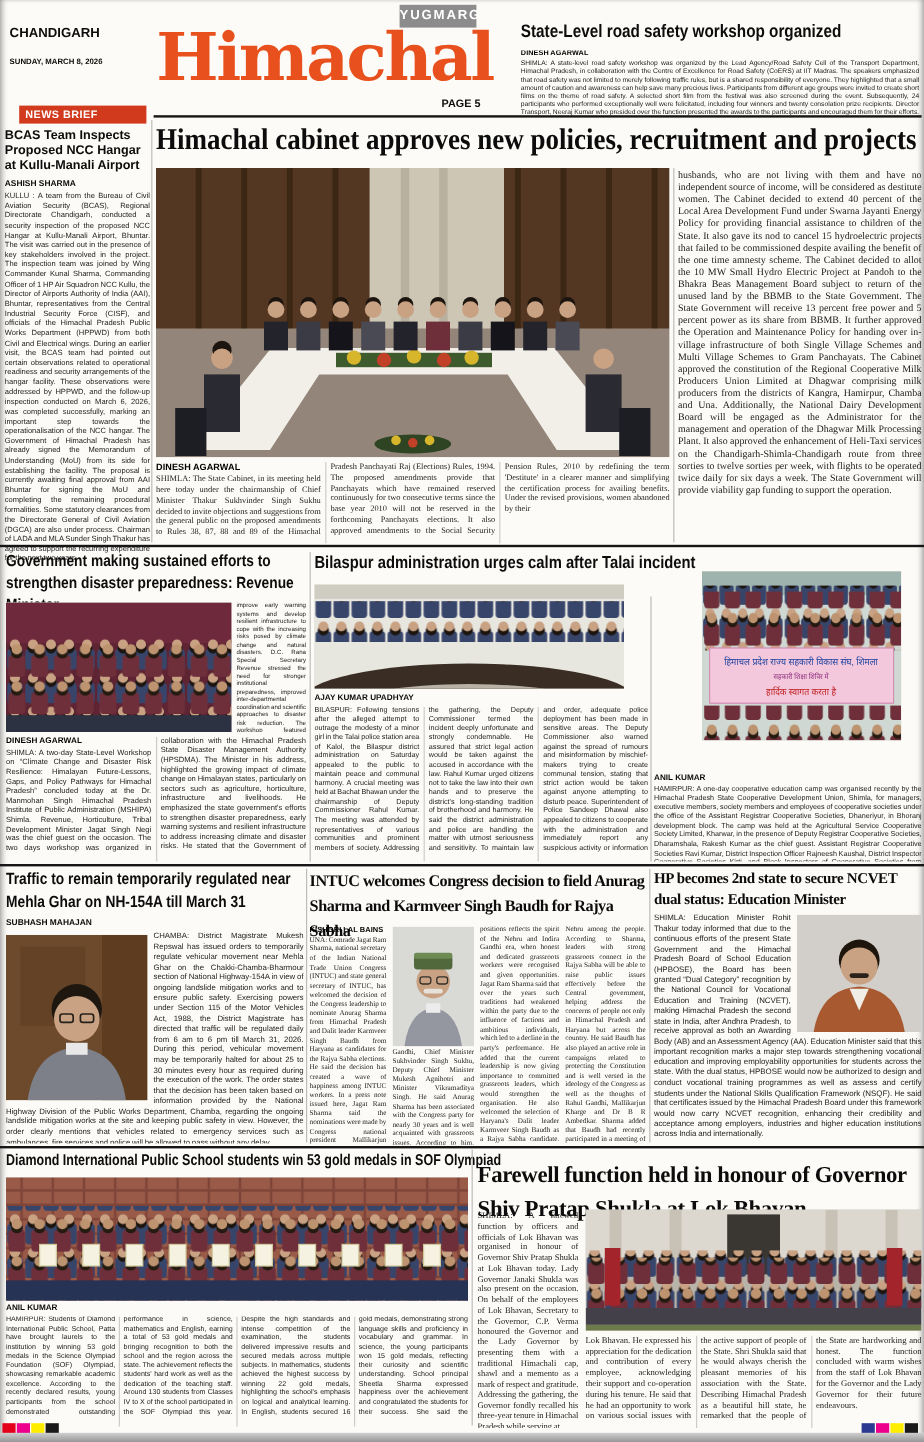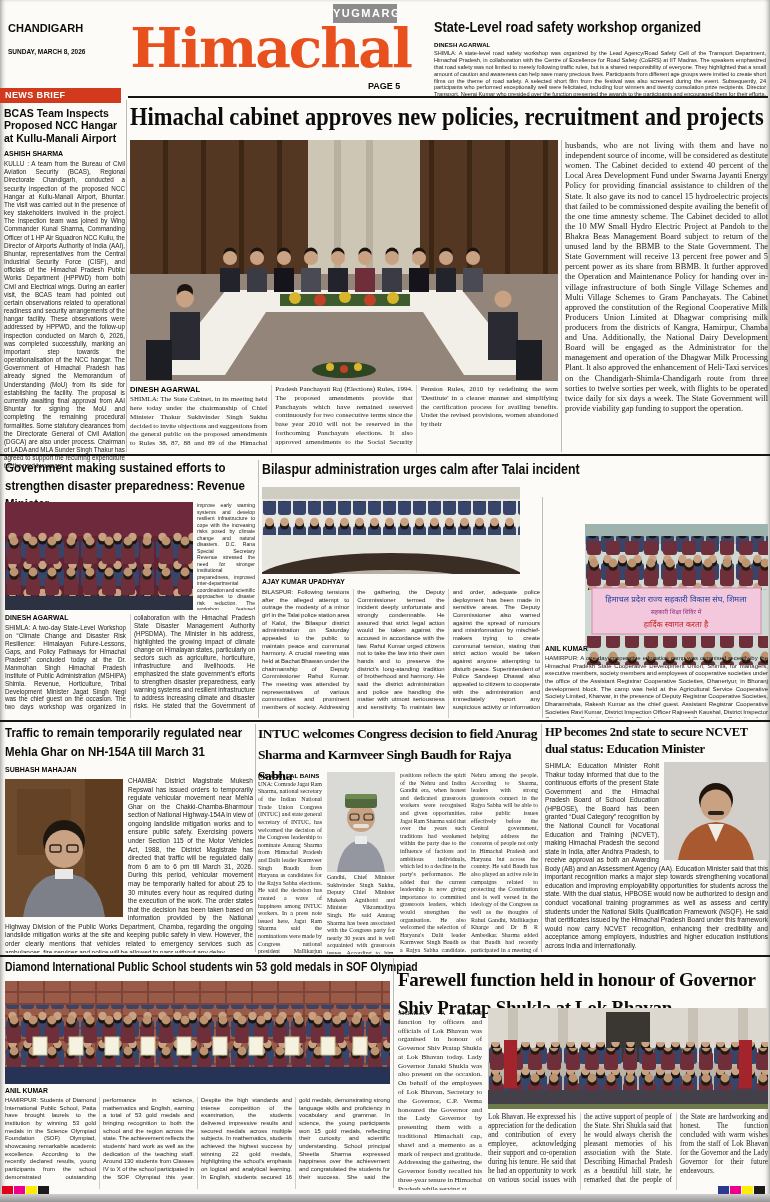--- a/index.html
+++ b/index.html
@@ -71,21 +71,21 @@
 
   <h2 class="abs hd ctr serif" style="left:434px;top:18px;width:332px;font-size:15px;font-family:'Liberation Sans',sans-serif">
       <span class="cnd85" style="display:block">State-Level road safety workshop organized</span>
     </h2>
   <div class="abs jus sans" style="left:434px;top:42px;width:332px;height:54px;font-size:5.6px;line-height:1.22">
     <b class="by">DINESH AGARWAL</b><span>SHIMLA: A state-level road safety workshop was organized by the Lead Agency/Road Safety Cell of the Transport Department, Himachal Pradesh, in collaboration with the Centre of Excellence for Road Safety (CoERS) at IIT Madras. The speakers emphasized that road safety was not limited to merely following traffic rules, but is a shared responsibility of everyone. They highlighted that a small amount of caution and awareness can help save many precious lives. Participants from different age groups were invited to create short films on the theme of road safety. A selected short film from the festival was also screened during the event. Subsequently, 24 participants who performed exceptionally well were felicitated, including four winners and twenty consolation prize recipients. Director Transport, Neeraj Kumar who presided over the function presented the awards to the participants and encouraged them for their efforts. During the workshop, the IIT Madras team shared valuable insights on various aspects of road safety, strategies for roads in hilly regions, and new ideas and frameworks for creating safer roads. Discussions were also held on the draft vision for road safety in Himachal Pradesh.</span>
   </div>
 
   <div class="hr" style="left:128px;top:96px;width:640px;height:2px"></div>
 
-  <div class="abs nbbox" style="left:0;top:88px;width:121px;height:15px">NEWS BRIEF</div>
+  <div class="abs nbbox" style="left:16px;top:88px;width:106px;height:15px">NEWS BRIEF</div>
   <h3 class="abs hd" style="left:4px;top:107px;width:121px;font-size:10.5px;line-height:1.18">BCAS Team Inspects Proposed NCC Hangar at Kullu-Manali Airport</h3>
   <div class="abs hd" style="left:4px;top:150px;width:121px;font-size:7px">ASHISH SHARMA</div>
   <div class="abs jus sans" style="left:4px;top:160px;width:121px;height:344px;font-size:6.3px;line-height:1.3">KULLU : A team from the Bureau of Civil Aviation Security (BCAS), Regional Directorate Chandigarh, conducted a security inspection of the proposed NCC Hangar at Kullu-Manali Airport, Bhuntar. The visit was carried out in the presence of key stakeholders involved in the project. The inspection team was joined by Wing Commander Kunal Sharma, Commanding Officer of 1 HP Air Squadron NCC Kullu, the Director of Airports Authority of India (AAI), Bhuntar, representatives from the Central Industrial Security Force (CISF), and officials of the Himachal Pradesh Public Works Department (HPPWD) from both Civil and Electrical wings. During an earlier visit, the BCAS team had pointed out certain observations related to operational readiness and security arrangements of the hangar facility. These observations were addressed by HPPWD, and the follow-up inspection conducted on March 6, 2026, was completed successfully, marking an important step towards the operationalisation of the NCC hangar. The Government of Himachal Pradesh has already signed the Memorandum of Understanding (MoU) from its side for establishing the facility. The proposal is currently awaiting final approval from AAI Bhuntar for signing the MoU and completing the remaining procedural formalities. Some statutory clearances from the Directorate General of Civil Aviation (DGCA) are also under process. Chairman of LADA and MLA Sunder Singh Thakur has agreed to support the recurring expenditure for the next two years.</div>
 
   <h1 class="abs hd ctr serif" style="left:130px;top:99px;width:640px;font-size:25px;line-height:36px">
       <span class="cnd90" style="display:block">Himachal cabinet approves new policies, recruitment and projects</span>
     </h1>
 
   <div class="ph" style="left:130px;top:140px;width:428px;height:241px">
     <svg viewBox="0 0 428 241" preserveAspectRatio="none">
@@ -181,21 +181,21 @@
       <rect width="258" height="87" fill="#e7e6df"></rect>
       <rect width="258" height="12" fill="#cfcdc2"></rect>
       <rect y="14" width="258" height="34" fill="url(#crowdA)"></rect>
       <ellipse cx="129" cy="96" rx="138" ry="30" fill="#3a2d24"></ellipse>
       <ellipse cx="129" cy="102" rx="102" ry="19" fill="#b9b2a4"></ellipse>
     </svg>
   </div>
   <div class="abs hd" style="left:262px;top:578px;width:200px;font-size:6.8px">AJAY KUMAR UPADHYAY</div>
   <div class="abs jus sans cols3" style="left:262px;top:589px;width:278px;height:129px;font-size:6px;line-height:1.28">BILASPUR: Following tensions after the alleged attempt to outrage the modesty of a minor girl in the Talai police station area of Kalol, the Bilaspur district administration on Saturday appealed to the public to maintain peace and communal harmony. A crucial meeting was held at Bachat Bhawan under the chairmanship of Deputy Commissioner Rahul Kumar. The meeting was attended by representatives of various communities and prominent members of society. Addressing the gathering, the Deputy Commissioner termed the incident deeply unfortunate and strongly condemnable. He assured that strict legal action would be taken against the accused in accordance with the law. Rahul Kumar urged citizens not to take the law into their own hands and to preserve the district's long-standing tradition of brotherhood and harmony. He said the district administration and police are handling the matter with utmost seriousness and sensitivity. To maintain law and order, adequate police deployment has been made in sensitive areas. The Deputy Commissioner also warned against the spread of rumours and misinformation by mischief-makers trying to create communal tension, stating that strict action would be taken against anyone attempting to disturb peace. Superintendent of Police Sandeep Dhawal also appealed to citizens to cooperate with the administration and immediately report any suspicious activity or information related to the incident. He urged people not to believe or circulate rumours and assured that the investigation is being conducted thoroughly and impartially.</div>
 
-  <div class="ph" style="left:585px;top:524px;width:183px;height:141px">
+  <div class="ph" style="left:585px;top:476px;width:166px;height:141px">
     <svg viewBox="0 0 183 141" preserveAspectRatio="none">
       <rect width="183" height="141" fill="#cfd8d2"></rect>
       <rect width="183" height="20" fill="#9fb3ae"></rect>
       <rect y="12" width="183" height="54" fill="url(#crowdA)"></rect>
       <rect y="17" width="183" height="49" fill="url(#crowdB)"></rect>
       <rect x="7" y="64" width="169" height="46" fill="#f3c8dc" stroke="#d48ab2"></rect>
       <text x="91" y="78" font-size="8" fill="#1b3f9e" text-anchor="middle">हिमाचल प्रदेश राज्य सहकारी विकास संघ, शिमला</text>
       <text x="91" y="90" font-size="6" fill="#8a2a7a" text-anchor="middle">सहकारी शिक्षा शिविर में</text>
       <text x="91" y="103" font-size="8" fill="#c02020" text-anchor="middle">हार्दिक स्वागत करता है</text>
       <rect y="112" width="183" height="29" fill="url(#crowdB)"></rect>

